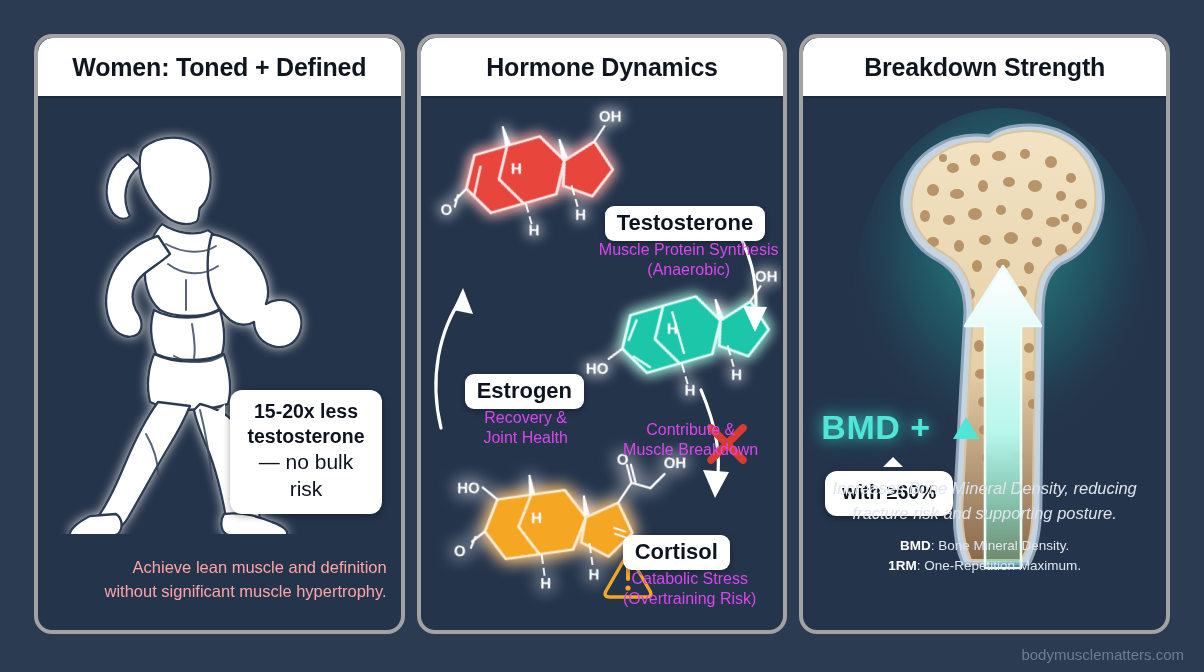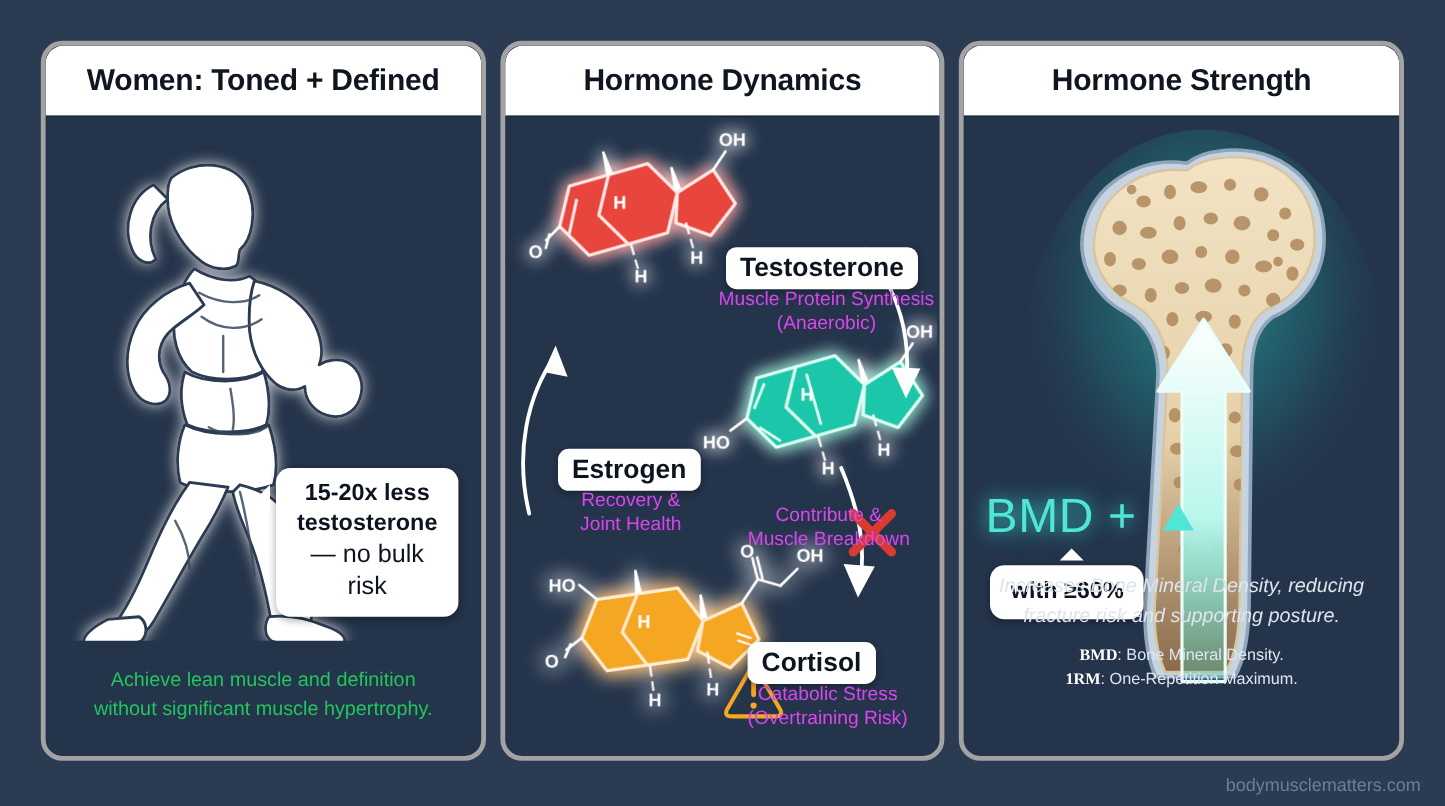--- a/index.html
+++ b/index.html
@@ -33,21 +33,21 @@
   .panel-header h2 {
     font-size: 25px; font-weight: bold; color: #10161f;
     letter-spacing: -0.2px; white-space: nowrap;
   }
   .panel-body { position: relative; flex: 1; overflow: hidden; }
 
   
   .figure-wrap { position: absolute; left: 12px; top: 6px; width: 330px; height: 430px; }
   .caption {
     position: absolute; left: 0; right: 0; bottom: 26px;
-    text-align: center; color: #22c55e; font-size: 16.5px; line-height: 1.5;
+    text-align: right; color: #fca5a5; font-size: 16.5px; line-height: 1.5;
     padding: 0 14px;
   }
   .callout {
     position: absolute;
     background: #ffffff; color: #0d1420;
     border-radius: 12px; padding: 9px 14px 11px 14px;
     line-height: 1.28; text-align: center;
     box-shadow: 0 2px 7px rgba(0,0,0,.35);
   }
   .callout .b { font-weight: bold; font-size: 19.5px; display: block; }
@@ -64,39 +64,39 @@
     box-shadow: 0 2px 6px rgba(0,0,0,.3); white-space: nowrap;
   }
   .sub {
     position: absolute; color: #d946ef; font-size: 16px;
     line-height: 1.28; text-align: center; white-space: nowrap;
   }
 
   
   .bmd-label {
     position: absolute; left: 18px; top: 310px;
-    color: #4fe6d8; font-size: 40px; font-weight: normal;
+    color: #4fe6d8; font-size: 34px; font-weight: bold;
     letter-spacing: 0.5px;
     text-shadow: 0 0 14px rgba(60,220,205,.75), 0 0 26px rgba(60,220,205,.45);
     display: flex; align-items: center; gap: 21px;
   }
   .callout3 { left: 22px; top: 373px; width: 128px; }
   .callout3:before {
     content: ""; position: absolute; left: 58px; top: -14px;
     border: 10px solid transparent; border-bottom-color: #fff; border-top: 0;
   }
   .p3-caption {
     position: absolute; left: 8px; right: 8px; top: 378px;
     text-align: center; color: #dde4ec; font-size: 16.5px; line-height: 1.5; font-style: italic;
   }
   .p3-legend {
     position: absolute; left: 8px; right: 8px; top: 438px;
     text-align: center; color: #dfe6ef; font-size: 13.5px; line-height: 1.45;
   }
-  .p3-legend b { color: #fff; font-family: Liberation Serif, serif; }
+  .p3-legend b { color: #fff; }
 
   .watermark {
     position: absolute; right: 20px; bottom: 9px;
     color: #6e7d92; font-size: 15px;
   }
 </style>
 </head>
 <body>
 
 <div class="board">
@@ -371,21 +371,21 @@
       <div class="badge" style="left:202px; top:437px;">Cortisol</div>
       <div class="sub" style="left:176px; top:471px; width:186px;">
         <div>Catabolic Stress</div>
         <div>(Overtraining Risk)</div>
       </div>
     </div>
   </section>
 
   <section class="panel">
     <div class="panel-header">
-      <h2>Hormone Strength</h2>
+      <h2>Breakdown Strength</h2>
     </div>
     <div class="panel-body">
 
       <svg viewBox="0 0 360 540" width="360" height="540" style="position:absolute;left:0;top:0;">
         <defs>
           <radialGradient id="boneGlow" cx="50%" cy="35%" r="55%">
             <stop offset="0%" stop-color="#2fe0c9" stop-opacity="0.55"></stop>
             <stop offset="60%" stop-color="#1aa9a0" stop-opacity="0.22"></stop>
             <stop offset="100%" stop-color="#24344b" stop-opacity="0"></stop>
           </radialGradient>

